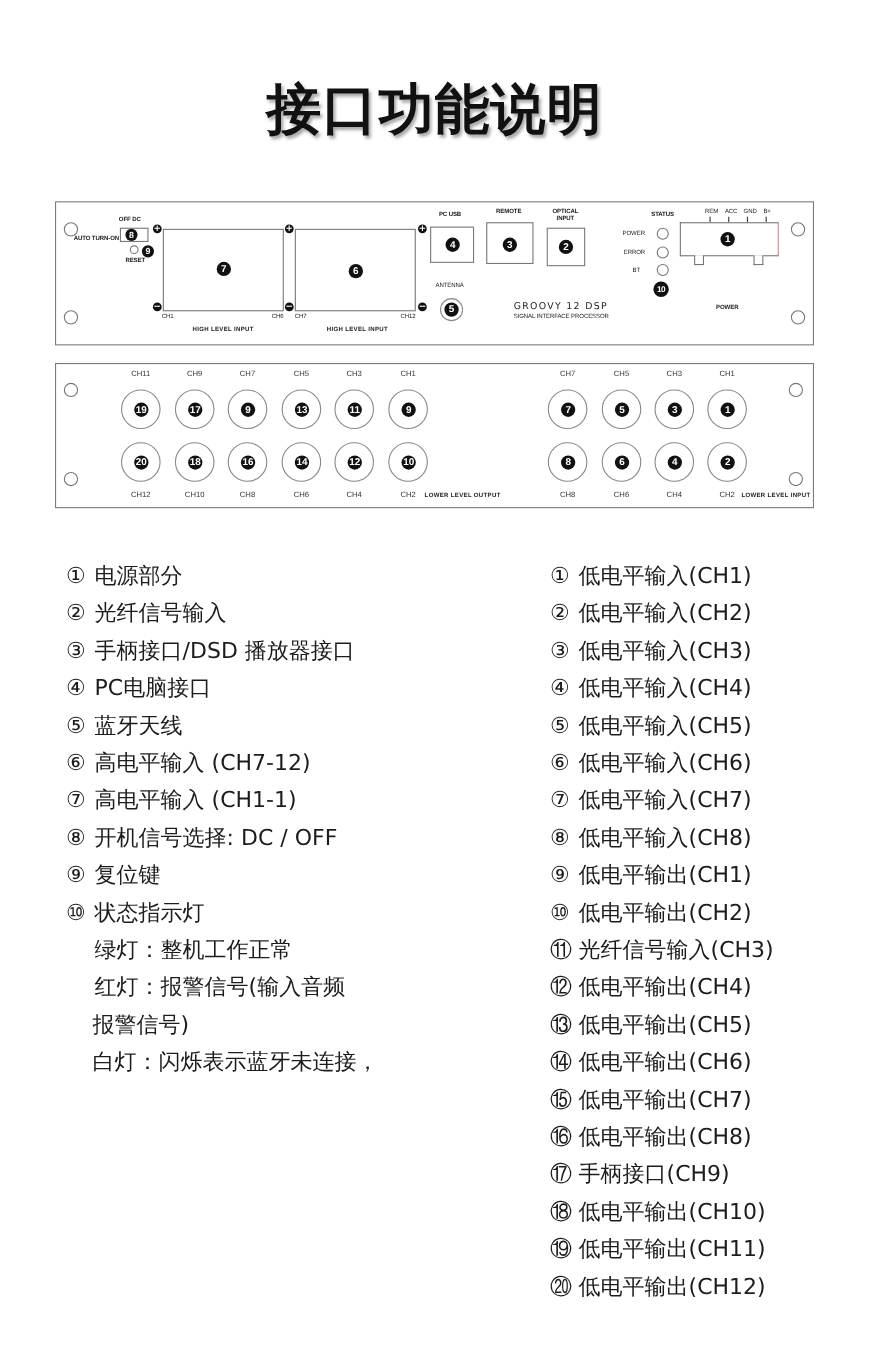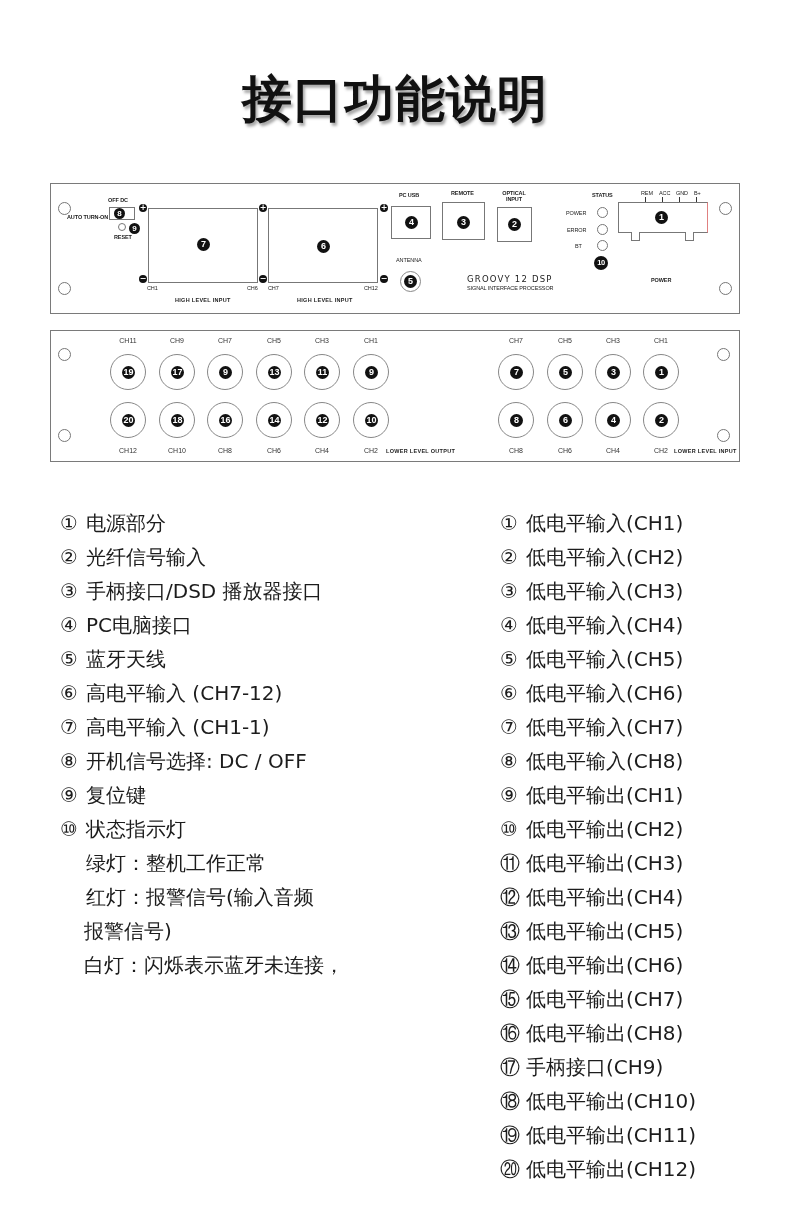--- a/index.html
+++ b/index.html
@@ -266,21 +266,21 @@
   <div class="row"><span class="num">①</span><span>低电平输入(CH1)</span></div>
   <div class="row"><span class="num">②</span><span>低电平输入(CH2)</span></div>
   <div class="row"><span class="num">③</span><span>低电平输入(CH3)</span></div>
   <div class="row"><span class="num">④</span><span>低电平输入(CH4)</span></div>
   <div class="row"><span class="num">⑤</span><span>低电平输入(CH5)</span></div>
   <div class="row"><span class="num">⑥</span><span>低电平输入(CH6)</span></div>
   <div class="row"><span class="num">⑦</span><span>低电平输入(CH7)</span></div>
   <div class="row"><span class="num">⑧</span><span>低电平输入(CH8)</span></div>
   <div class="row"><span class="num">⑨</span><span>低电平输出(CH1)</span></div>
   <div class="row"><span class="num">⑩</span><span>低电平输出(CH2)</span></div>
-  <div class="row"><span class="num">⑪</span><span>低电平输出(CH3)</span></div>
+  <div class="row"><span class="num">⑪</span><span>光纤信号输入(CH3)</span></div>
   <div class="row"><span class="num">⑫</span><span>低电平输出(CH4)</span></div>
   <div class="row"><span class="num">⑬</span><span>低电平输出(CH5)</span></div>
   <div class="row"><span class="num">⑭</span><span>低电平输出(CH6)</span></div>
   <div class="row"><span class="num">⑮</span><span>低电平输出(CH7)</span></div>
   <div class="row"><span class="num">⑯</span><span>低电平输出(CH8)</span></div>
   <div class="row"><span class="num">⑰</span><span>手柄接口(CH9)</span></div>
   <div class="row"><span class="num">⑱</span><span>低电平输出(CH10)</span></div>
   <div class="row"><span class="num">⑲</span><span>低电平输出(CH11)</span></div>
   <div class="row"><span class="num">⑳</span><span>低电平输出(CH12)</span></div>
 </div>

